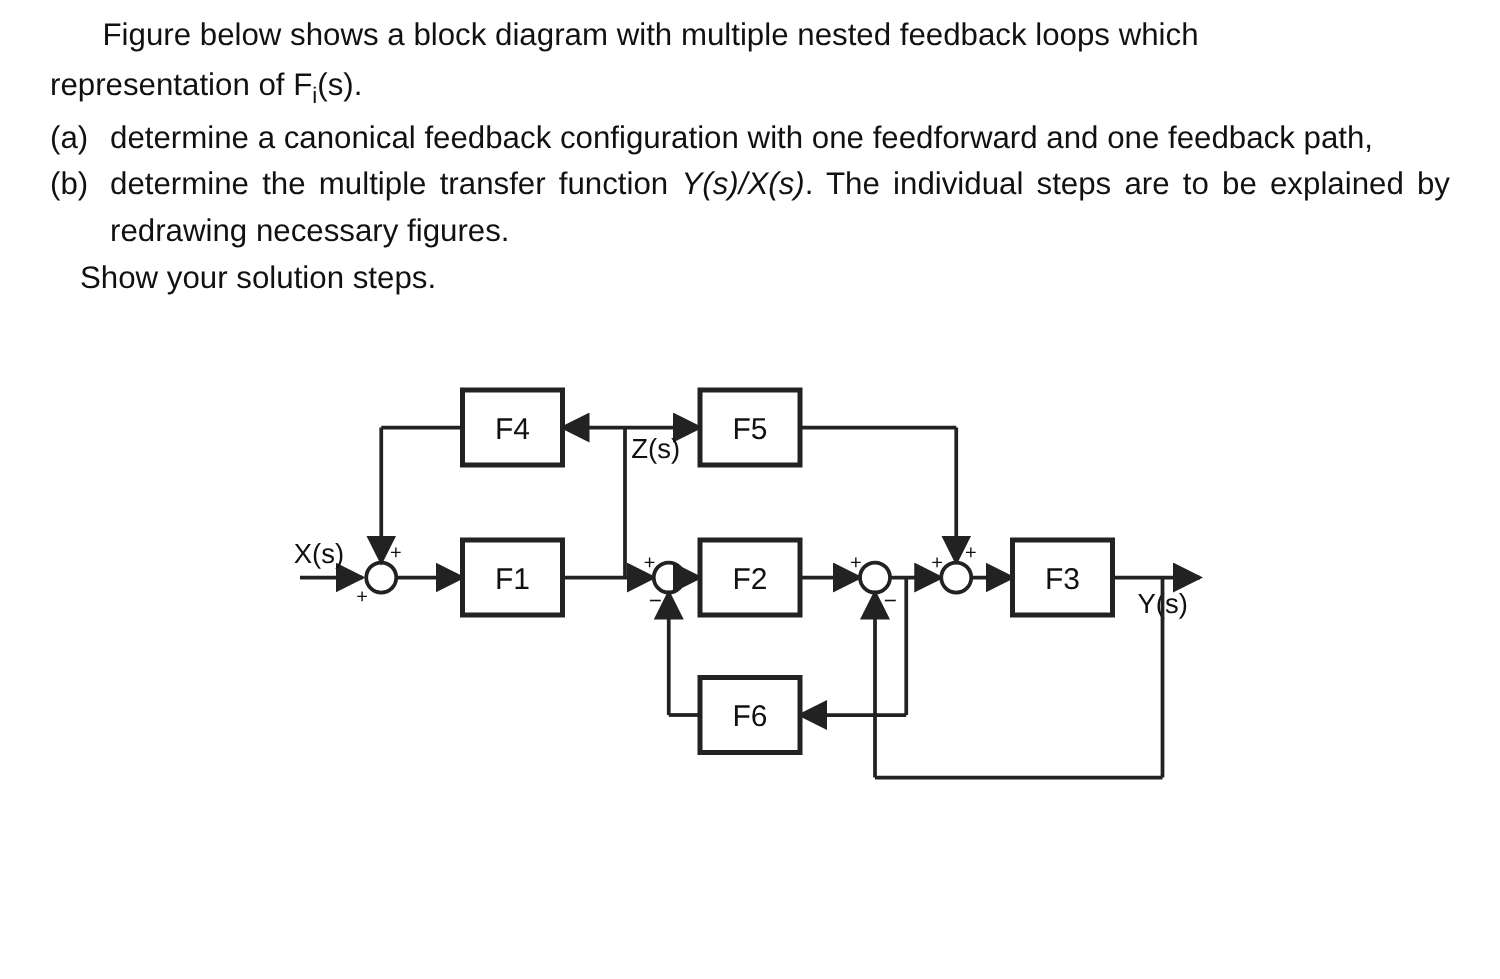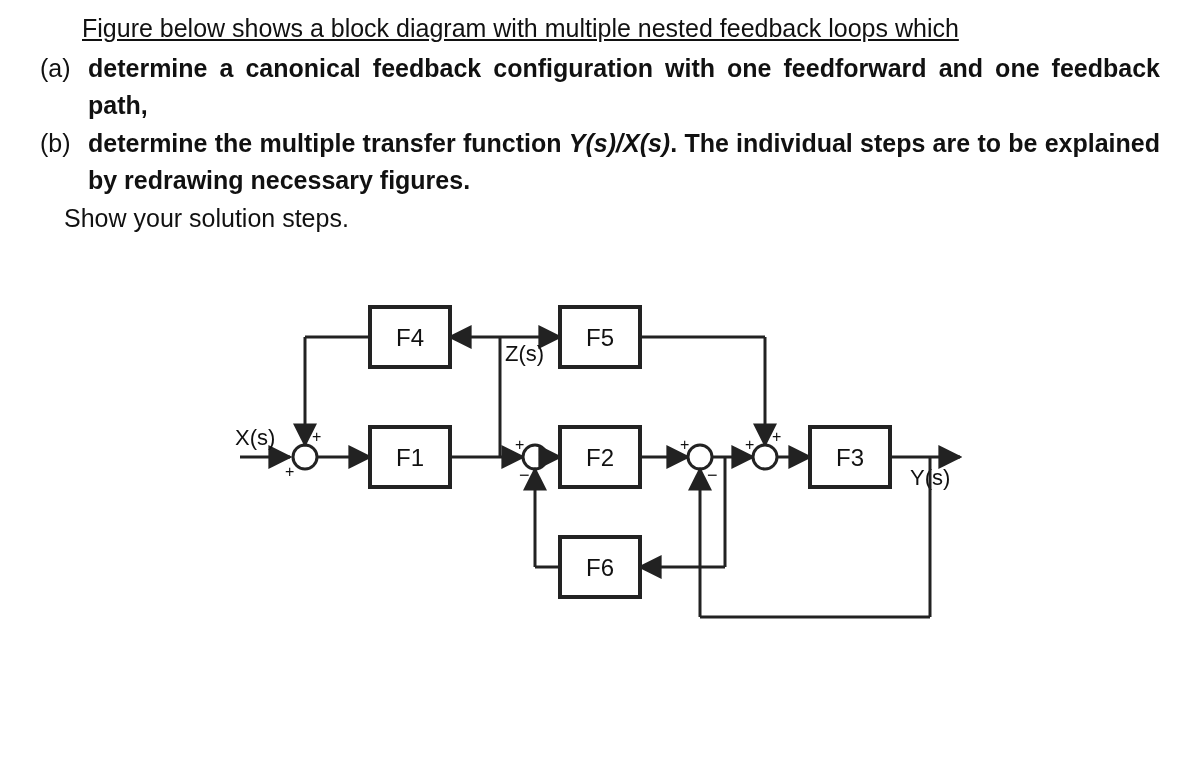--- a/index.html
+++ b/index.html
@@ -16,35 +16,33 @@
     color: #111;
   }
   .para {
     font-size: 25px;
     line-height: 1.5;
     text-align: justify;
     margin: 0 0 2px 0;
   }
   .indent {
     text-indent: 42px;
-    text-decoration: underline;
   }
   .item {
     display: flex;
     font-size: 25px;
     line-height: 1.5;
     text-align: justify;
     margin: 0;
   }
   .item-label {
     flex: 0 0 48px;
   }
   .item-body {
     flex: 1;
-    font-weight: bold;
   }
   .show-line {
     font-size: 25px;
     line-height: 1.5;
     margin: 0 0 12px 24px;
   }
   .sub { font-size: 0.72em; vertical-align: sub; }
   .ital { font-style: italic; }
   .diagram-wrap {
     width: 100%;
@@ -52,20 +50,23 @@
     justify-content: center;
     margin-top: 40px;
   }
   svg { display: block; }
 </style>
 </head>
 <body>
 
 <div class="page">
   <p class="para indent">Figure below shows a block diagram with multiple nested feedback loops which</p>
+  <p class="para">
+    <span>representation of F</span><span class="sub">i</span><span>(s).</span>
+  </p>
 
   <div class="item">
     <div class="item-label">(a)</div>
     <div class="item-body">determine a canonical feedback configuration with one feedforward and one feedback path,</div>
   </div>
   <div class="item">
     <div class="item-label">(b)</div>
     <div class="item-body">
       <span>determine the multiple transfer function </span><span class="ital">Y(s)/X(s)</span><span>. The individual steps are to be explained by redrawing necessary figures.</span>
     </div>

